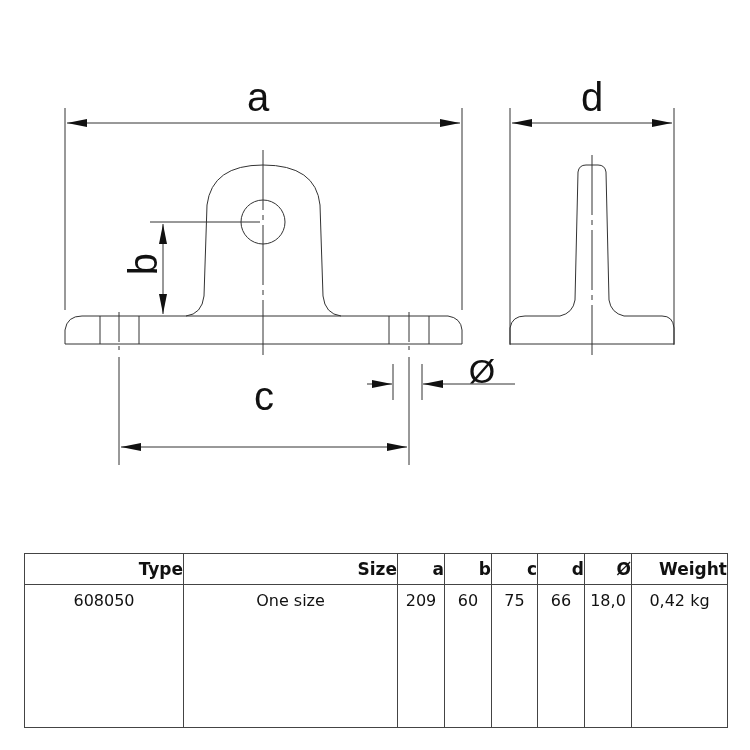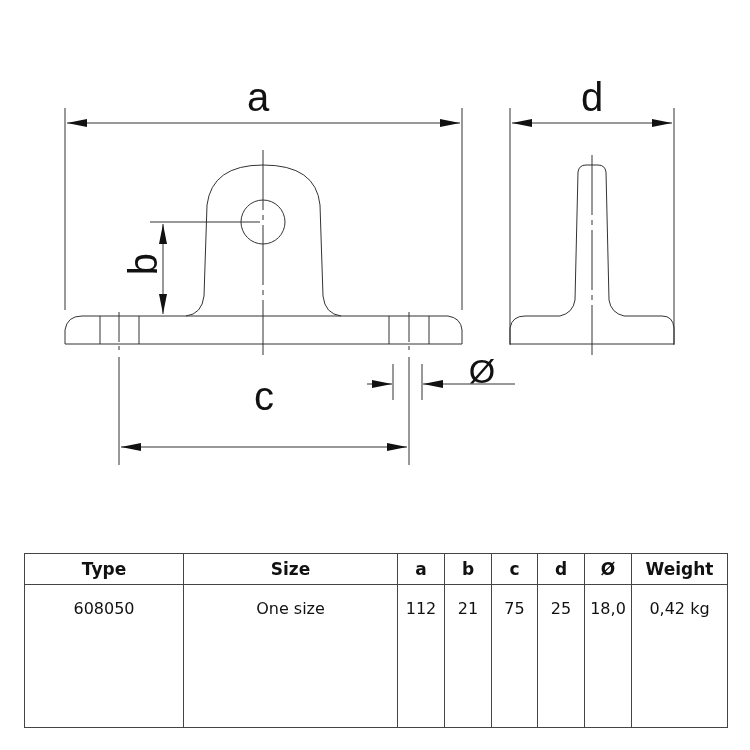--- a/index.html
+++ b/index.html
@@ -1,22 +1,22 @@
 <!DOCTYPE html>
 <html><head>
 <meta charset="utf-8">
 <style>
   html,body{margin:0;padding:0;background:#fff;}
   body{width:750px;height:750px;position:relative;overflow:hidden;font-family:"DejaVu Sans",sans-serif;}
   #drawing{position:absolute;left:0;top:0;width:750px;height:500px;}
   .dimlabel{font-family:"Liberation Sans",sans-serif;font-size:40px;fill:#111;}
   table{position:absolute;left:24px;top:553px;border-collapse:collapse;width:703px;height:175px;table-layout:fixed;}
   td,th{border:1.5px solid #444;text-align:center;color:#111;padding:0;}
-  th{height:30px;font-weight:bold;font-size:17px;vertical-align:middle;}
-  td{font-size:16px;vertical-align:top;padding-top:14px;}
+  th{height:30px;font-weight:bold;font-size:17px;vertical-align:middle;text-align:right;}
+  td{font-size:16px;vertical-align:top;padding-top:6px;}
 </style>
 </head>
 <body>
 
 <svg id="drawing" viewBox="0 0 750 500" xmlns="http://www.w3.org/2000/svg">
   <defs>
     <marker id="arr" viewBox="0 0 20 8" refX="20" refY="4" markerWidth="20" markerHeight="8" orient="auto-start-reverse" markerUnits="userSpaceOnUse">
       <path d="M0,0 L20,4 L0,8 z" fill="#111"></path>
     </marker>
   </defs>
@@ -85,21 +85,21 @@
     <th>a</th>
     <th>b</th>
     <th>c</th>
     <th>d</th>
     <th>Ø</th>
     <th>Weight</th>
   </tr>
   <tr>
     <td>608050</td>
     <td>One size</td>
-    <td>112</td>
-    <td>21</td>
+    <td>209</td>
+    <td>60</td>
     <td>75</td>
-    <td>25</td>
+    <td>66</td>
     <td>18,0</td>
     <td>0,42 kg</td>
   </tr>
 </tbody>
   </table>
 
 </body></html>

